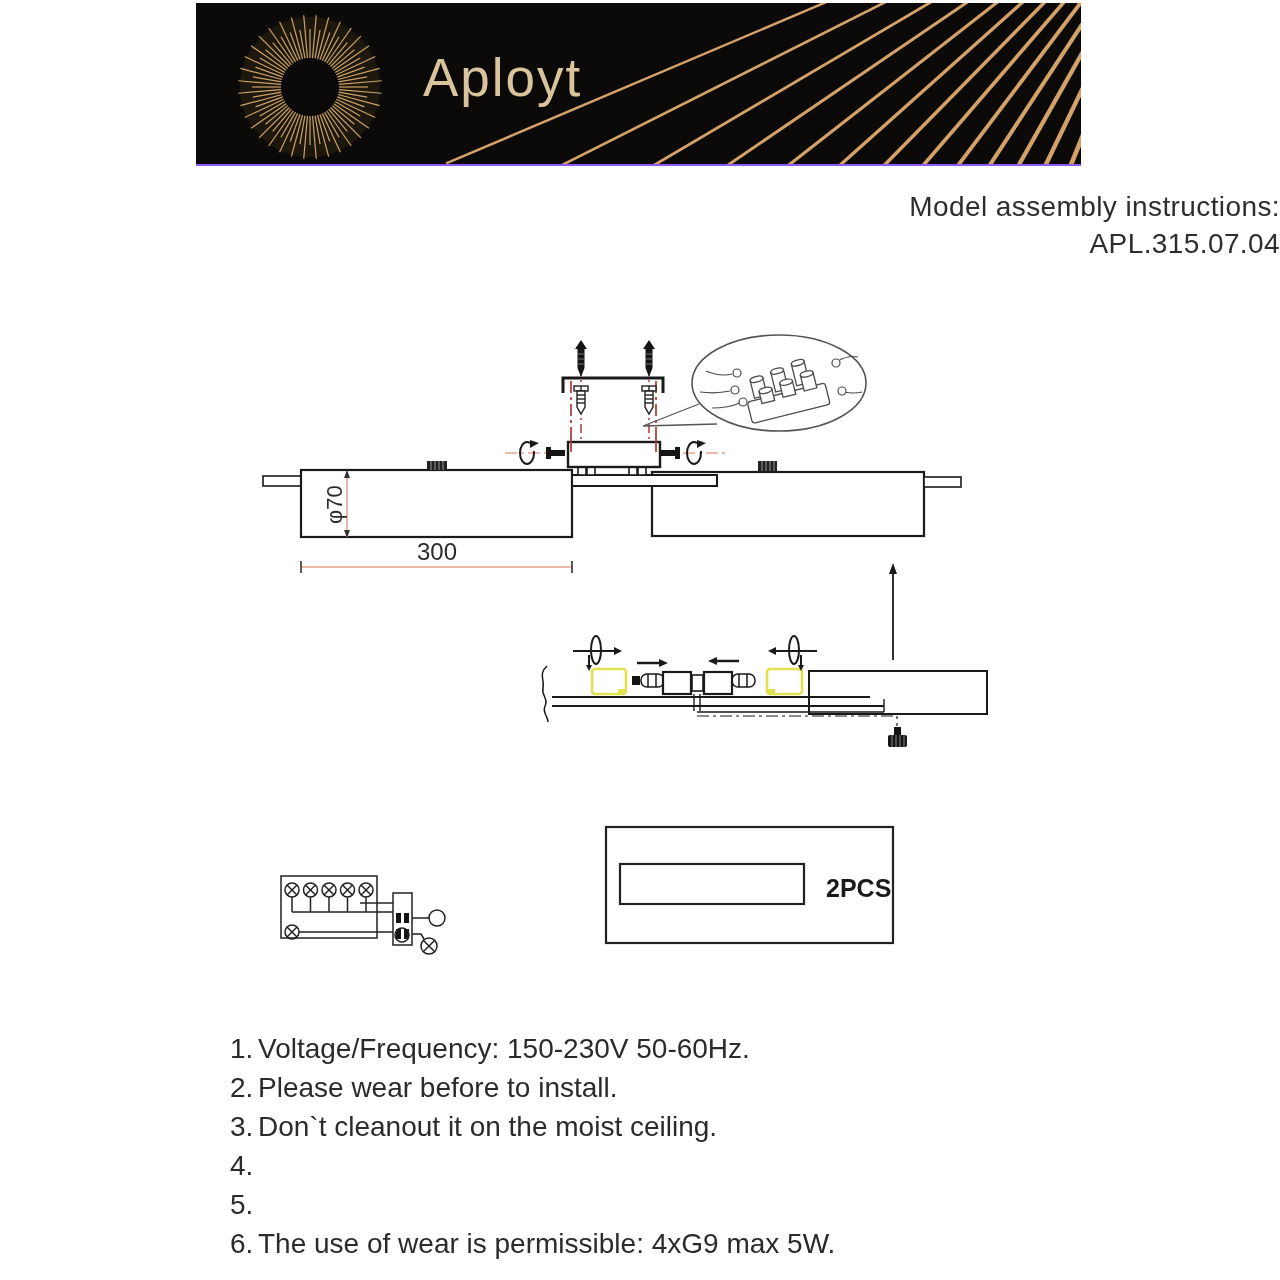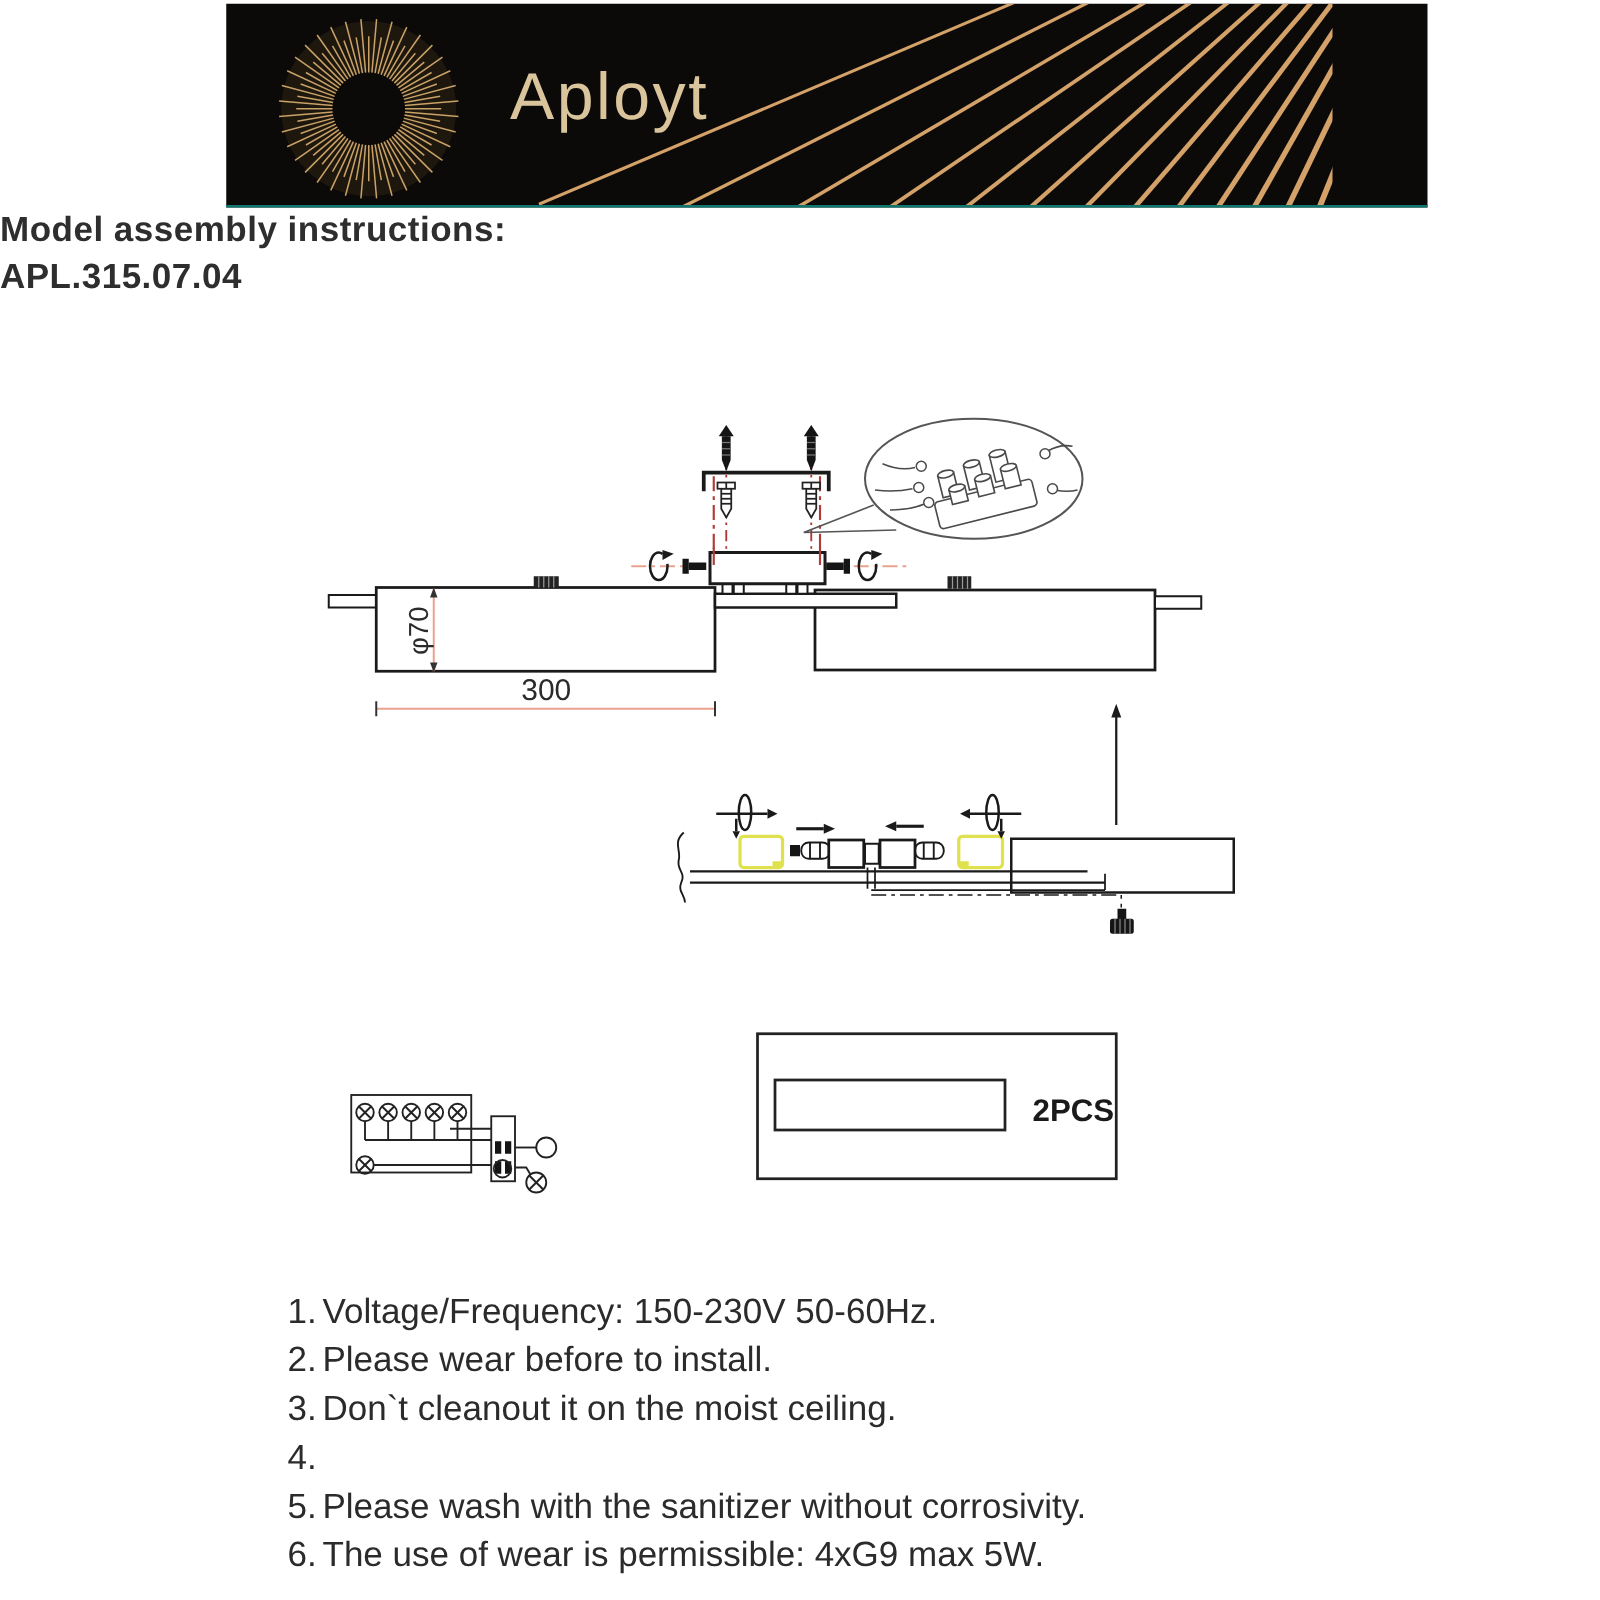--- a/index.html
+++ b/index.html
@@ -1,26 +1,26 @@
 <!DOCTYPE html>
 <html><head>
 <meta charset="utf-8">
 <style>
   html,body{margin:0;padding:0;background:#fff;}
   body{width:1280px;height:1280px;font-family:"Liberation Sans",sans-serif;}
   .page{position:relative;width:1280px;height:1280px;background:#fff;overflow:hidden;}
 
-  .banner{position:absolute;left:181px;top:3px;width:961px;height:161px;
-          background:#0c0a08;overflow:hidden;border-bottom:2px solid #0f766e;}
+  .banner{position:absolute;left:196px;top:3px;width:885px;height:161px;
+          background:#0c0a08;overflow:hidden;border-bottom:2px solid #8b5cf6;}
   .banner svg{position:absolute;left:0;top:0;}
   .brand{position:absolute;left:227px;top:44px;font-size:53px;font-weight:300;
          color:#d9c49c;letter-spacing:2px;}
 
-  .title-block{position:absolute;left:0;top:165px;width:1280px;text-align:left;
-               color:#2e2e2e;font-size:28px;line-height:37px;letter-spacing:.4px;font-weight:bold;}
+  .title-block{position:absolute;left:0;top:188px;width:1280px;text-align:right;
+               color:#2e2e2e;font-size:28px;line-height:37px;letter-spacing:.4px;}
 
   .drawing{position:absolute;left:0;top:0;width:1280px;height:1280px;}
   .drawing text{font-family:"Liberation Sans",sans-serif;}
 
   .instructions{position:absolute;left:230px;top:1033px;font-size:28px;color:#2b2b2b;}
   .row{display:flex;align-items:flex-start;height:39px;}
   .row .num{width:28px;flex:0 0 28px;}
 
   .ln{fill:#fff;stroke:#1a1a1a;stroke-width:1.6;}
   .ln2{fill:#fff;stroke:#1a1a1a;stroke-width:2.2;}
@@ -398,20 +398,19 @@
     </div>
     <div class="row">
       <span class="num">3.</span>
       <span>Don`t cleanout it on the moist ceiling.</span>
     </div>
     <div class="row">
       <span class="num">4.</span>
     </div>
     <div class="row">
       <span class="num">5.</span>
-      <span>Please wash with the sanitizer without corrosivity.</span>
     </div>
     <div class="row">
       <span class="num">6.</span>
       <span>The use of wear is permissible: 4xG9 max 5W.</span>
     </div>
   </div>
 </div>
 
 </body></html>

